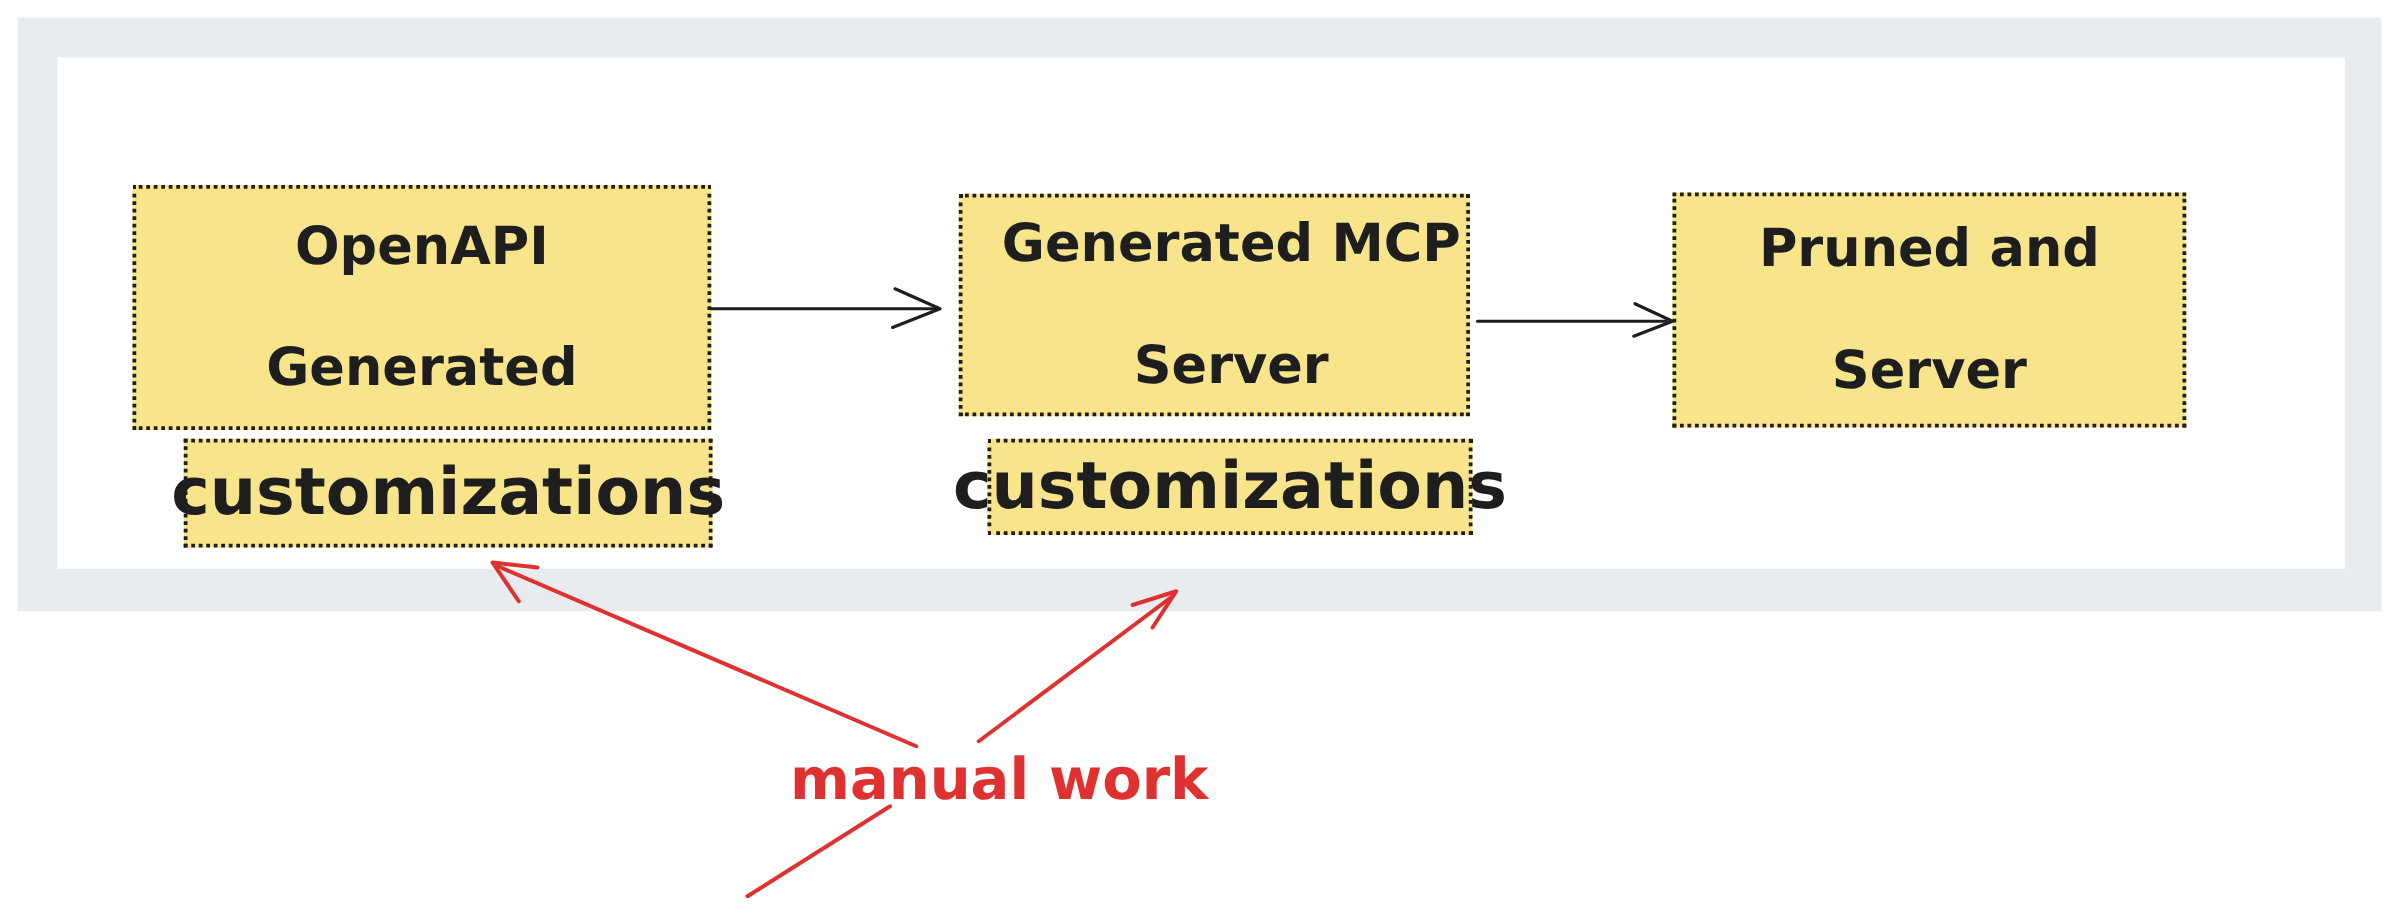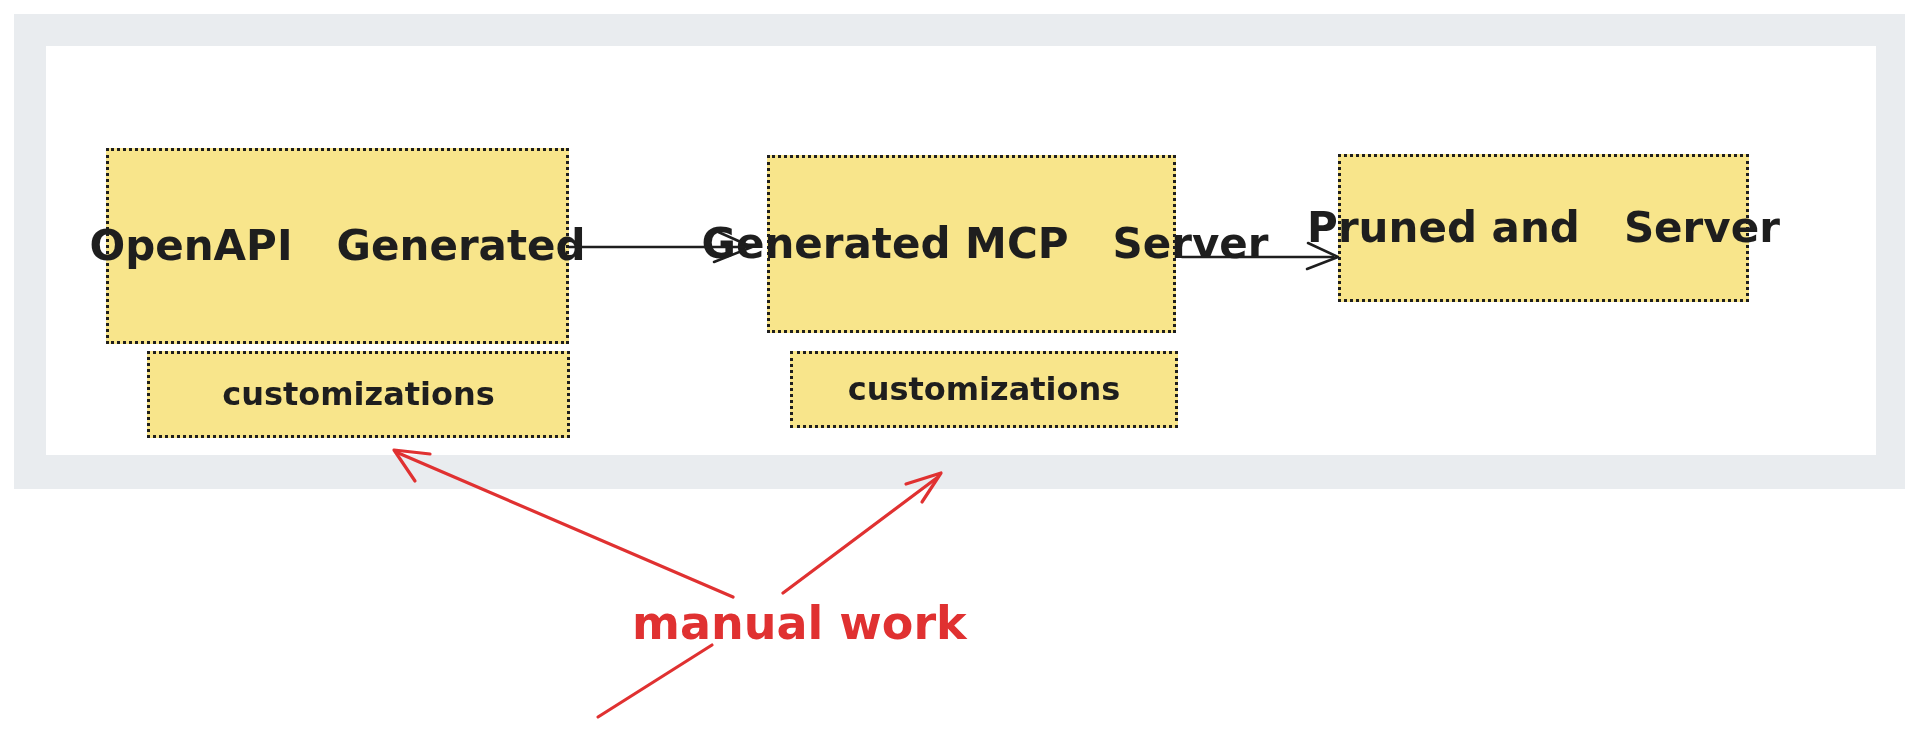--- a/index.html
+++ b/index.html
@@ -30,34 +30,34 @@
     left: 32px; top: 32px;
     width: 1830px; height: 409px;
     background: var(--canvas-bg, #ffffff);
   }
   .node {
     position: absolute;
     background: var(--node-fill, #f8e58b);
     border: 3px dotted var(--ink, #1e1e1e);
     color: var(--ink, #1e1e1e);
     display: flex;
-    flex-direction: row;
+    flex-direction: column;
     align-items: center;
     justify-content: center;
     text-align: center;
     font-weight: bold;
     gap: 44px;
   }
   .node .node-line { font-size: 42px; line-height: 1.26; white-space: nowrap; }
-  .node.small .node-line { font-size: 32px; }
+  .node.small .node-line { font-size: 52px; }
   #node-openapi   { left: 106px;  top: 148px; width: 463px; height: 196px; }
   #custom-openapi { left: 147px;  top: 351px; width: 423px; height: 87px;  }
   #node-generated { left: 767px;  top: 155px; width: 409px; height: 178px; padding-left: 27px; }
   #custom-generated { left: 790px; top: 351px; width: 388px; height: 77px; }
-  #node-pruned    { left: 1338px; top: 154px; width: 411px; height: 148px; }
+  #node-pruned    { left: 1338px; top: 154px; width: 411px; height: 188px; }
   .arrows-layer {
     position: absolute;
     left: 0; top: 0;
     width: 1920px; height: 730px;
     pointer-events: none;
   }
   .stroke-ink  { stroke: var(--ink, #1e1e1e); fill: none; stroke-width: 2.5; stroke-linecap: round; stroke-linejoin: round; }
   .stroke-red  { stroke: var(--annotation-red, #e03131); fill: none; stroke-width: 3.2; stroke-linecap: round; stroke-linejoin: round; }
   .annotation-label {
     position: absolute;

